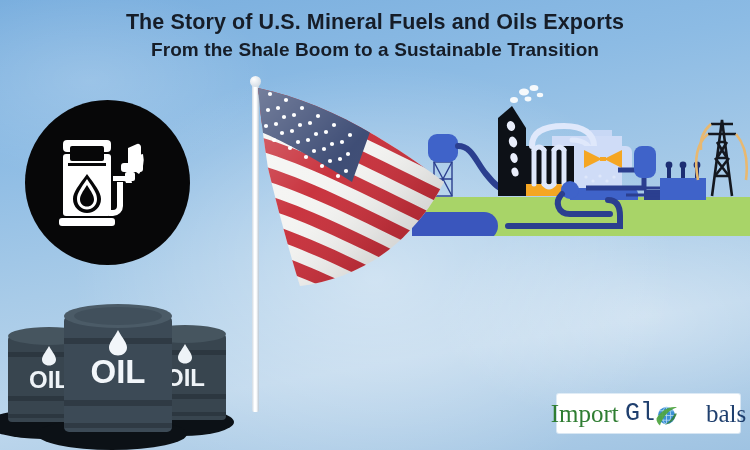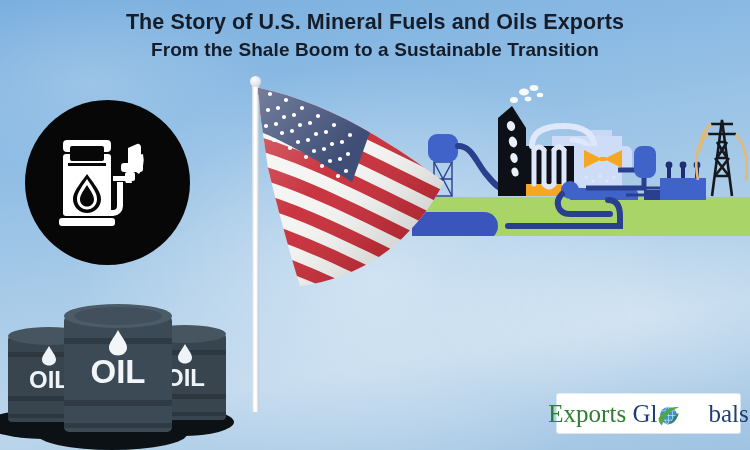--- a/index.html
+++ b/index.html
@@ -59,21 +59,21 @@
     background:#ffffff;border-radius:2px;z-index:50;
     display:flex;align-items:center;justify-content:center;
     box-shadow:0 0 0 1px rgba(255,255,255,.55);
   }
   .logo-text{
     font-family:"Liberation Serif", serif;
     font-size:25px;line-height:26px;white-space:nowrap;
     display:flex;align-items:center;
   }
   .logo-import{color:#2f7d32;}
-  .logo-gl{color:#1f3f6e;}
+  .logo-gl{color:#1f3f6e;font-family:Liberation Mono, monospace;}
   .logo-bals{color:#1f3f6e;margin-left:28px;}
   .logo-globe{display:inline-block;width:23px;height:23px;margin:0 0px;position:relative;top:2px;}
 </style>
 </head>
 <body>
 
 <div id="banner">
 
   <div class="titles">
     <div class="title-main">The Story of U.S. Mineral Fuels and Oils Exports</div>
@@ -319,21 +319,21 @@
         <rect x="72" y="104" width="108" height="6" fill="#2f3a44"></rect>
         <rect x="72" y="127" width="108" height="5" fill="#2f3a44"></rect>
         <path d="M126,34 C131,43 135,47 135,51.5 C135,56 131,59.5 126,59.5 C121,59.5 117,56 117,51.5 C117,47 121,43 126,34 Z" fill="#f2f6fa"></path>
         <text x="126" y="87" font-family="Liberation Sans, sans-serif" font-size="33" font-weight="bold" fill="#f2f6fa" text-anchor="middle">OIL</text>
       </g>
     </svg>
   </div>
 
   <div class="logo-box">
     <div class="logo-text">
-      <span class="logo-import">Exports</span>
+      <span class="logo-import">Import</span>
         <span>&nbsp;</span>
         <span class="logo-gl">Gl</span>
         <span class="logo-globe"><svg width="23" height="23" viewBox="0 0 23 23">
             <circle cx="11.5" cy="11.5" r="8.6" fill="#3b8fd4"></circle>
             <g stroke="#bfe0f5" stroke-width=".75" fill="none">
               <ellipse cx="11.5" cy="11.5" rx="4.2" ry="8.6"></ellipse>
               <path d="M2.9,11.5 h17.2"></path>
               <path d="M4.3,6.8 h14.4"></path>
               <path d="M4.3,16.2 h14.4"></path>
               <path d="M11.5,2.9 v17.2"></path>

